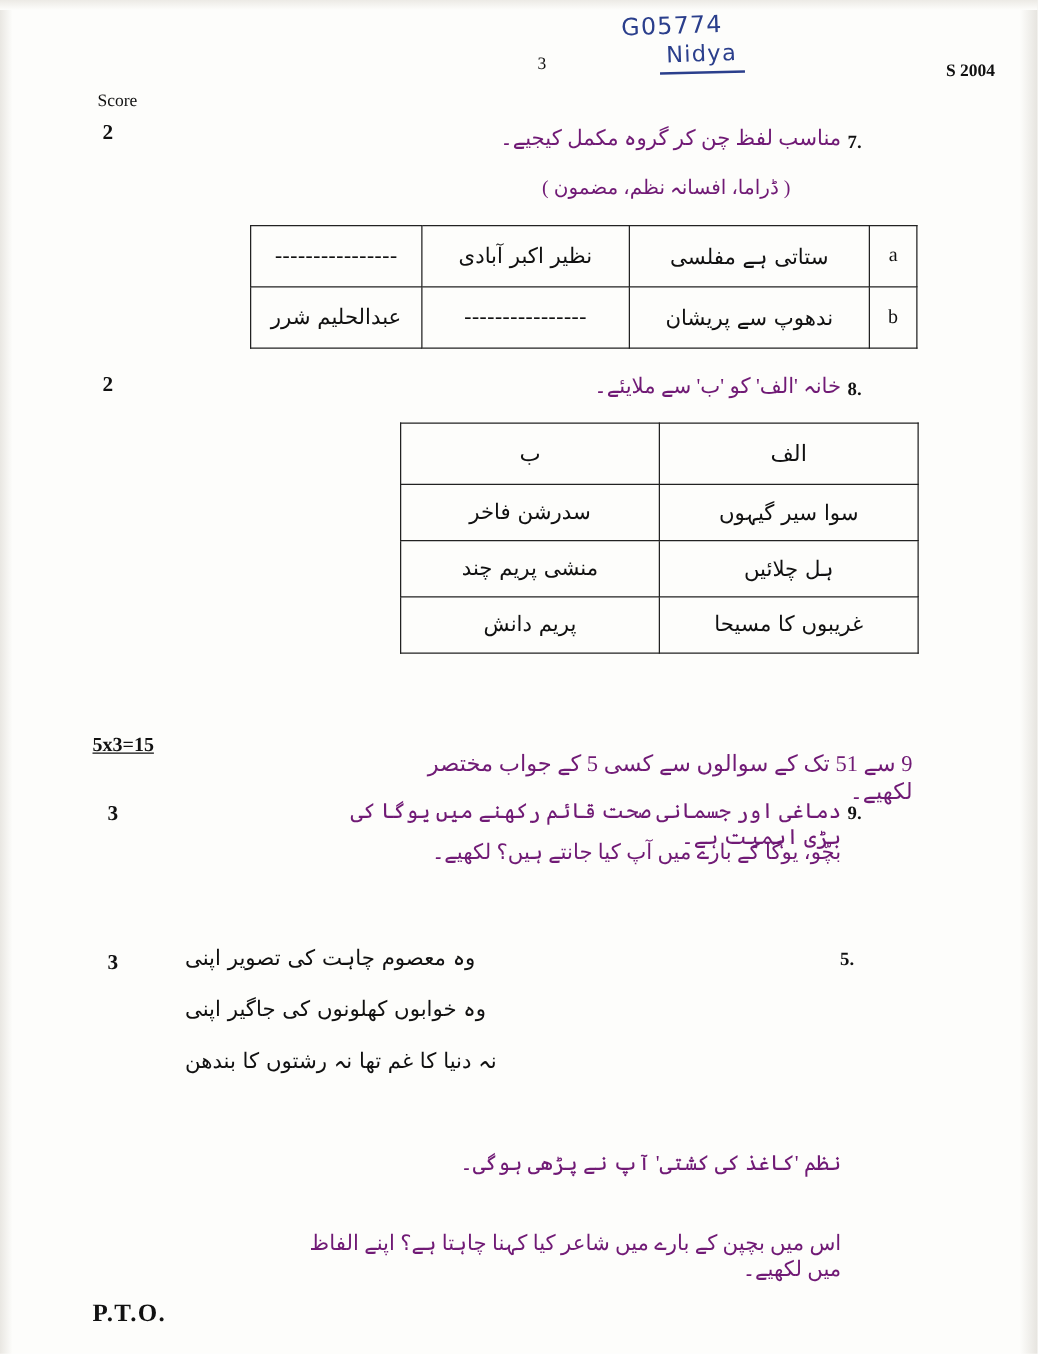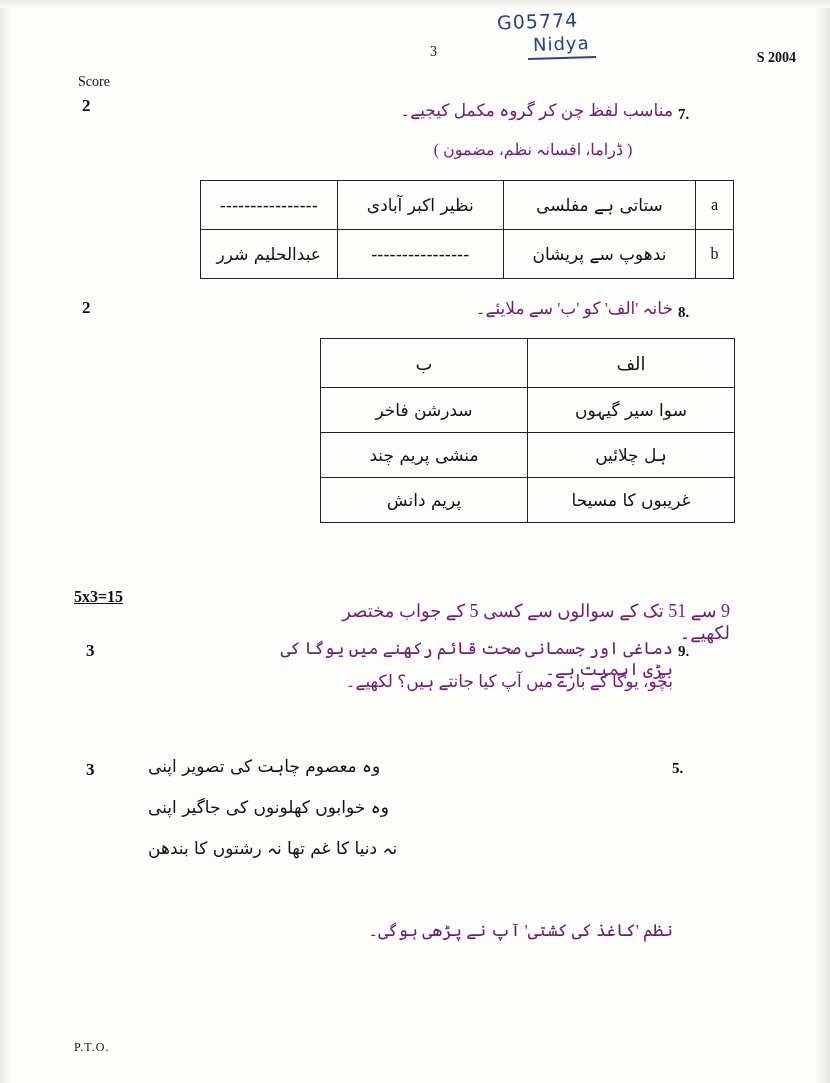--- a/index.html
+++ b/index.html
@@ -216,23 +216,24 @@
     font-size: 17px;
   }
   #q10-question {
     left: 220px; top: 984px;
     width: 453px;
     font-size: 17px;
   }
 
   #pto {
     left: 74px; top: 1040px;
-    font-size: 12px;
+    font-size: 20px;
     font-family: "Liberation Serif", serif;
     letter-spacing: 1px;
+    font-weight: bold;
   }
 </style>
 </head>
 <body>
 
 <div class="page">
 
   <div class="scan-edge-left abs"></div>
   <div class="scan-edge-right abs"></div>
   <div class="scan-edge-top abs"></div>
@@ -300,16 +301,17 @@
 
   <div class="abs qnum" id="q9-num">9.</div>
   <div class="abs urdu" id="q9-line1">دماغی اور جسمانی صحت قائم رکھنے میں یوگا کی بڑی اہمیت ہے۔</div>
   <div class="abs urdu" id="q9-line2">بچّو، یوگا کے بارے میں آپ کیا جانتے ہیں؟ لکھیے۔</div>
 
   <div class="abs qnum" id="q10-num">5.</div>
   <div class="abs poem" id="poem-1">وہ   معصوم   چاہت   کی   تصویر   اپنی</div>
   <div class="abs poem" id="poem-2">وہ   خوابوں   کھلونوں   کی   جاگیر   اپنی</div>
   <div class="abs poem" id="poem-3">نہ   دنیا  کا  غم  تھا  نہ  رشتوں کا  بندھن</div>
   <div class="abs urdu" id="q10-note">نظم 'کاغذ کی کشتی' آپ نے پڑھی ہوگی۔</div>
+  <div class="abs urdu" id="q10-question">اس میں بچپن کے بارے میں شاعر کیا کہنا چاہتا ہے؟ اپنے الفاظ میں لکھیے۔</div>
 
   <div class="abs" id="pto">P.T.O.</div>
 
 </div>
 
 </body></html>

